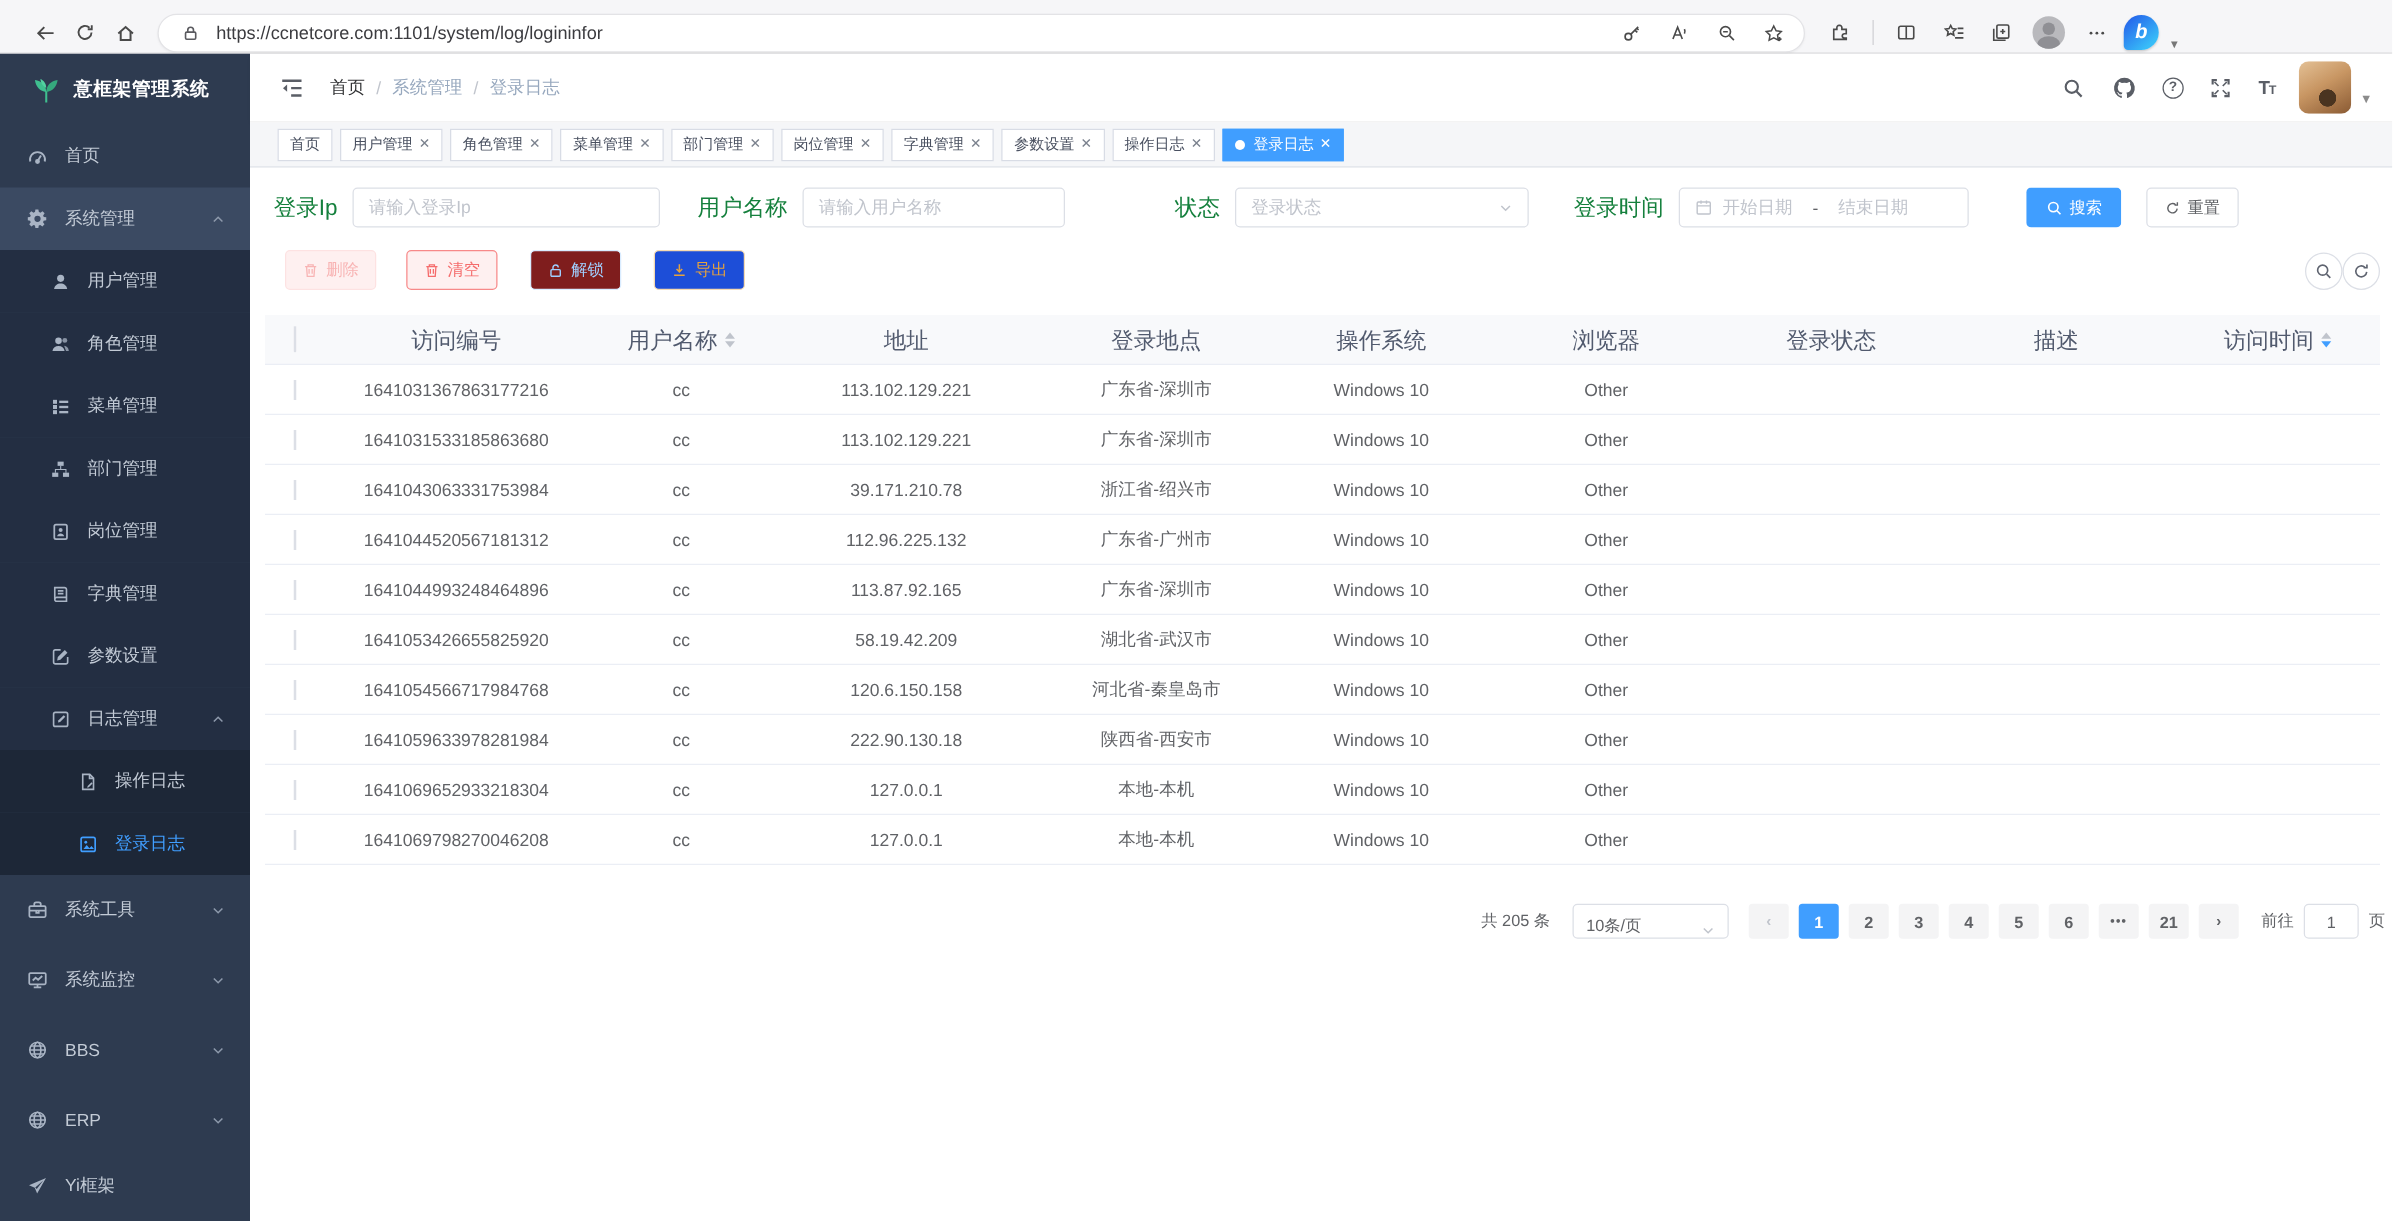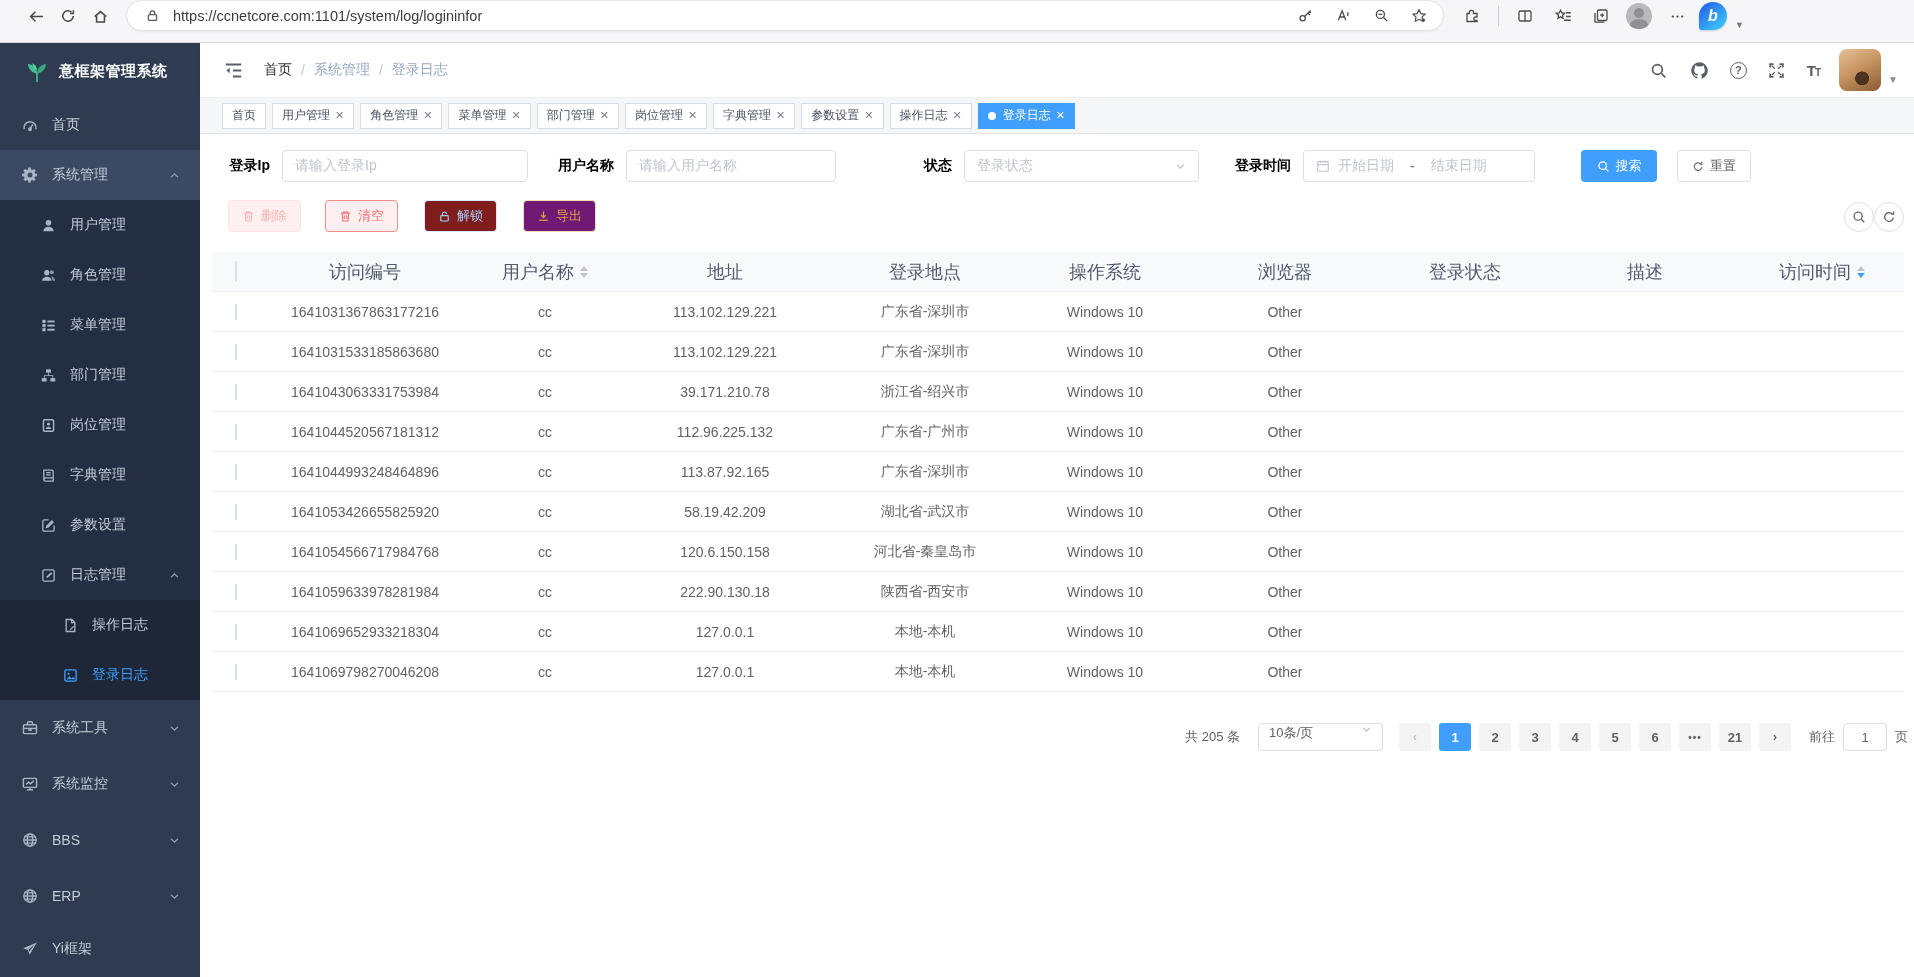--- a/index.html
+++ b/index.html
@@ -1,21 +1,21 @@
 <!DOCTYPE html>
 <html><head>
 <meta charset="utf-8">
 <style>
   *{margin:0;padding:0;box-sizing:border-box}
   html,body{width:1914px;height:977px;overflow:hidden;background:#fff;
     font-family:"Liberation Sans","DejaVu Sans",sans-serif}
   .page{position:relative;width:1914px;height:977px;background:#fff;overflow:hidden}
 
   
-  .browser{height:43px;background:#f6f6f8;border-bottom:1px solid #d9d9dc;display:flex;align-items:flex-start;padding:0 12px 0 20px}
+  .browser{height:43px;background:#f6f6f8;border-bottom:1px solid #d9d9dc;display:flex;align-items:flex-end;padding:0 12px 0 20px}
   .bicon{width:32px;height:32px;display:flex;align-items:center;justify-content:center;color:#4a4a4a;flex:none;border-radius:6px}
   .bicon svg{display:block}
   .urlbar{height:31px;width:1318px;background:#fff;border:1px solid #e3e3e6;border-radius:16px;display:flex;align-items:center;padding:0 8px 0 14px;margin-left:10px;box-shadow:0 1px 2px rgba(0,0,0,.05);flex:none}
   .url-text{font-size:14.5px;color:#3b3b3f;margin-left:10px;flex:1;white-space:nowrap;overflow:hidden}
   .pill-icons{display:flex;align-items:center;gap:6px;color:#55555a}
   .chrome-right{display:flex;align-items:center;gap:6px;margin-left:12px;color:#4a4a4a}
   .vdiv{width:1px;height:20px;background:#cfcfd4;margin:0 4px}
   .profile-circ{width:26px;height:26px;border-radius:50%;background:#b9b9bd;position:relative;overflow:hidden}
   .profile-circ::before{content:"";position:absolute;left:8px;top:5px;width:10px;height:10px;border-radius:50%;background:#8f8f94}
   .profile-circ::after{content:"";position:absolute;left:4px;top:16px;width:18px;height:12px;border-radius:50%;background:#8f8f94}
@@ -58,51 +58,51 @@
   .tabbar{height:36px;background:#f5f6f8;border-bottom:1px solid #e0e3e9;display:flex;align-items:center;padding-left:22px;gap:6px}
   .tab{height:26px;display:inline-flex;align-items:center;padding:0 9px;background:#fff;border:1px solid #d8dce5;color:#495060;font-size:12px;gap:5px;cursor:pointer;white-space:nowrap}
   .tab .tab-x{font-size:11px;color:#7b828e;line-height:1}
   .tab.active{background:#409eff;border-color:#409eff;color:#fff}
   .tab.active .tab-x{color:#fff}
   .tab.active .dot{width:8px;height:8px;border-radius:50%;background:#fff;margin-right:2px}
 
   
   .content{padding:16px 0 0 12px}
   .filters{display:flex;align-items:center;height:32px}
-  .flabel{font-weight:bold;color:#000000;font-size:14px;white-space:nowrap}
+  .flabel{font-weight:normal;color:#15803d;font-size:18px;white-space:nowrap}
   .fbox{height:32px;border:1px solid #dcdfe6;border-radius:4px;background:#fff;display:flex;align-items:center;padding:0 12px;font-size:14px;color:#c0c4cc;gap:8px}
   .btn{height:32px;border-radius:4px;display:inline-flex;align-items:center;justify-content:center;font-size:13px;gap:6px;cursor:pointer;border:1px solid transparent;white-space:nowrap}
   .btn-primary{background:#409eff;color:#fff;padding:0 14px}
   .btn-plain{background:#fff;border-color:#dcdfe6;color:#606266;padding:0 14px}
 
   .toolbar{display:flex;align-items:flex-end;margin-top:18px}
   .tbtn{height:32px;border-radius:4px;display:inline-flex;align-items:center;padding:0 13px;font-size:13px;gap:6px;border:1px solid;cursor:pointer}
   .tbtn.del{background:#fef0f0;border-color:#fde2e2;color:#f8b4b4}
   .tbtn.clear{background:#fef0f0;border-color:#f78989;color:#f56c6c}
   .tbtn.unlock{background:#7f1d1d;border-color:#d9ecff;color:#a0cfff}
-  .tbtn.export{background:#701a75;border-color:#f5dab1;color:#e6a23c}
+  .tbtn.export{background:#1d4ed8;border-color:#f5dab1;color:#e6a23c}
   .circle-btn{width:30px;height:30px;border-radius:50%;border:1px solid #dcdfe6;color:#5f6470;display:flex;align-items:center;justify-content:center;cursor:pointer;background:#fff}
 
   
   .table{margin-top:20px;width:1692px}
   .tgrid{display:grid;grid-template-columns:48px 210px 150px 210px 190px 170px 190px 170px 190px 164px;align-items:center;height:40px;border-bottom:1px solid #ebeef5}
   .thead{background:#f8f9fb;color:#515a6e;font-weight:normal;font-size:18px}
   .trow{color:#606266;font-size:14px;background:#fff}
   .cell{text-align:center;white-space:nowrap;overflow:hidden}
   .cell-flex{display:flex;align-items:center;justify-content:center;gap:4px}
   .checkbox{width:14px;height:14px;border:1px solid #dcdfe6;border-radius:2px;background:#fff;margin:0 auto;cursor:pointer}
   .sort{display:inline-flex;flex-direction:column;gap:2px;margin-left:2px}
   .sort i{width:0;height:0;border-left:4px solid transparent;border-right:4px solid transparent;display:block}
   .sort .up{border-bottom:5px solid #c0c4cc}
   .sort .down{border-top:5px solid #c0c4cc}
   .sort .down.on{border-top-color:#409eff}
 
   
   .pager{display:flex;align-items:center;justify-content:flex-end;margin-top:31px;padding-right:4px;font-size:13px;color:#606266;width:1700px}
-  .psize{width:125px;height:28px;border:1px solid #dcdfe6;border-radius:4px;display:flex;align-items:flex-start;justify-content:space-between;padding:0 10px;color:#606266;margin:0 16px 0 18px;background:#fff;cursor:pointer}
+  .psize{width:125px;height:28px;border:1px solid #dcdfe6;border-radius:4px;display:flex;align-items:flex-end;justify-content:space-between;padding:0 10px;color:#606266;margin:0 16px 0 18px;background:#fff;cursor:pointer}
   .pages{display:flex;align-items:center;gap:8px}
   .pbtn{min-width:32px;height:28px;background:#f4f4f5;border-radius:3px;display:flex;align-items:center;justify-content:center;color:#606266;font-weight:bold;padding:0 5px;cursor:pointer;font-size:13px}
   .pbtn.active{background:#409eff;color:#fff}
   .pbtn.nav{font-size:12px}
   .pbtn.prev{color:#c0c4cc}
   .goto{display:flex;align-items:center;gap:8px;margin-left:18px}
   .goto-input{width:44px;height:28px;border:1px solid #dcdfe6;border-radius:4px;text-align:center;font-size:13px;color:#606266;outline:none;font-family:inherit}
 </style>
 </head>
 <body>

